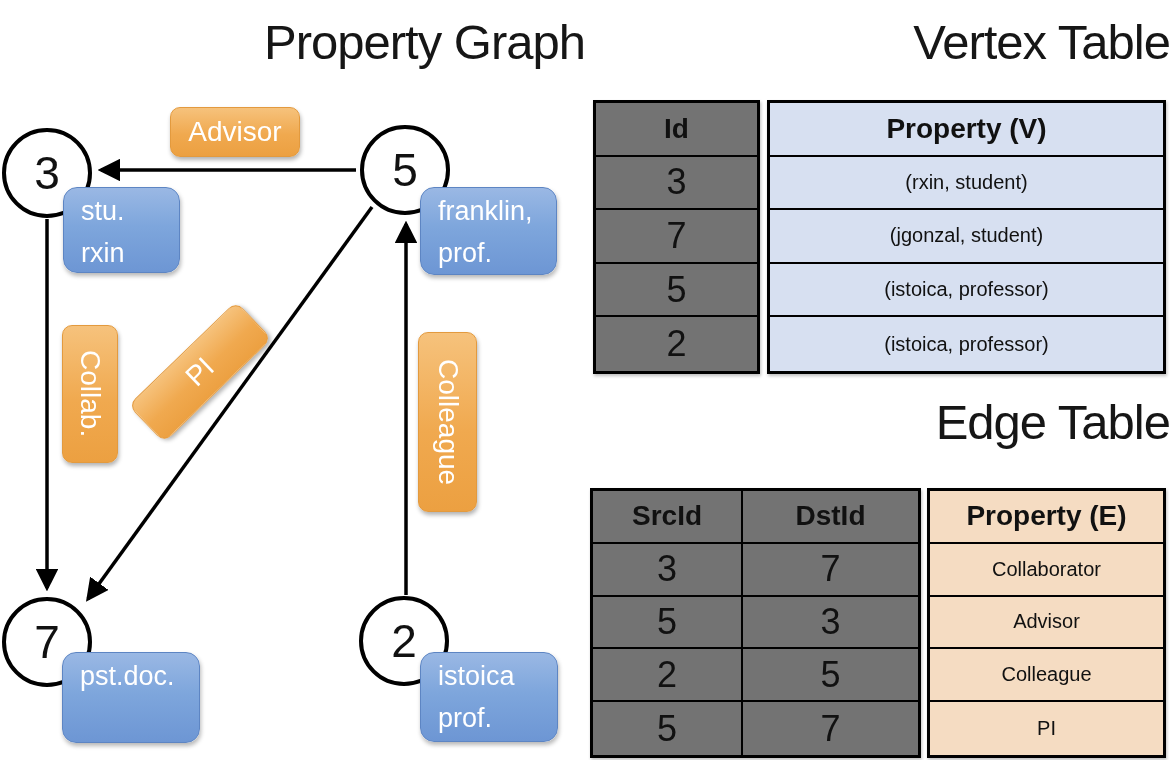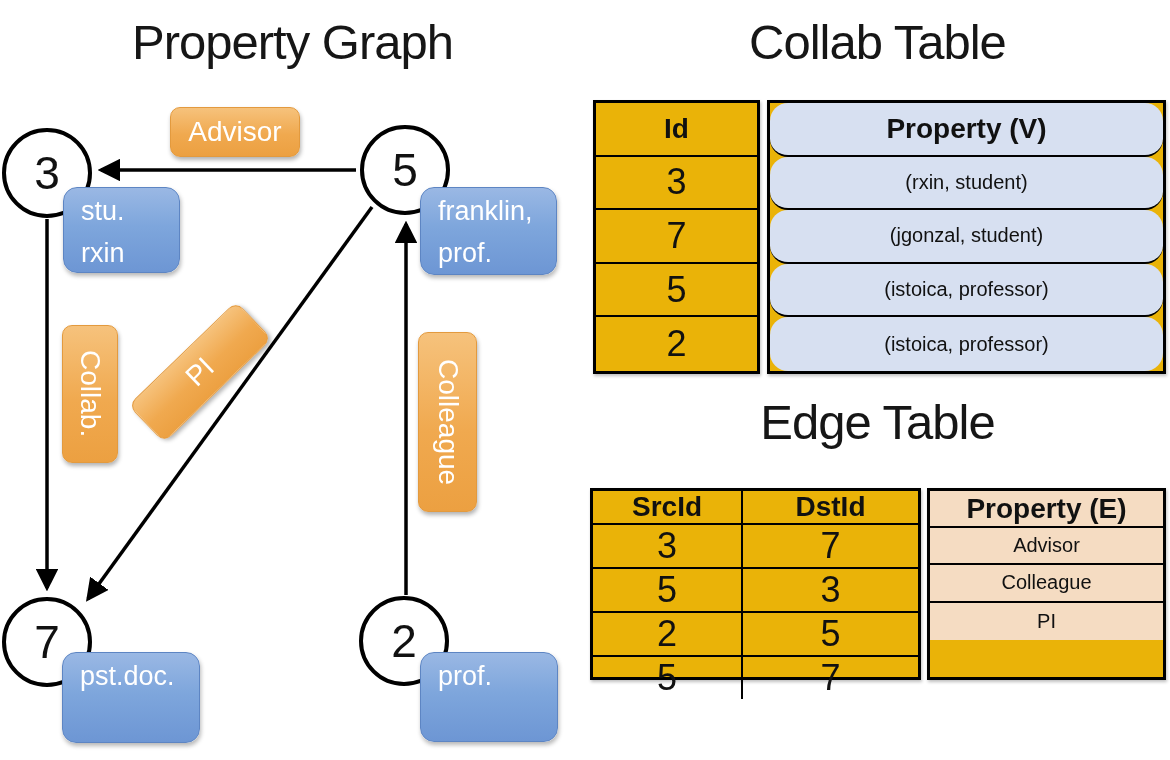--- a/index.html
+++ b/index.html
@@ -1,21 +1,21 @@
 <!DOCTYPE html>
 <html><head>
 <meta charset="utf-8">
 <style>
   html,body{margin:0;padding:0;background:#fff;}
   #stage{
     position:relative;width:1170px;height:760px;overflow:hidden;background:#fff;
     font-family:"Liberation Sans",sans-serif;color:#111;
   }
   .section-title{
-    position:absolute;text-align:center;font-size:49px;font-weight:400;
+    position:absolute;text-align:right;font-size:49px;font-weight:400;
     letter-spacing:-1px;color:#161616;white-space:nowrap;
   }
   #pg-title{left:0;top:14px;width:585px;}
   #vt-title{left:585px;top:14px;width:585px;}
   #et-title{left:585px;top:394px;width:585px;}
 
   
   .node{
     position:absolute;width:90px;height:90px;border:4px solid #000;border-radius:50%;
     background:#fff;display:flex;align-items:center;justify-content:center;
@@ -39,49 +39,49 @@
     border:1px solid #e39a3e;box-shadow:1px 3px 4px rgba(0,0,0,.3);
     display:flex;align-items:center;justify-content:center;font-size:28px;
     box-sizing:border-box;
   }
   .ebox.vertical{writing-mode:vertical-rl;}
   #edge-svg{position:absolute;left:0;top:0;z-index:1;}
 
   
   .tbl{
     border:3px solid #000;display:grid;box-sizing:border-box;
-    box-shadow:1px 2px 3px rgba(0,0,0,.25);background:#eab308;
+    box-shadow:1px 2px 3px rgba(0,0,0,.25);background:#737373;
   }
   .cell{
     display:flex;align-items:center;justify-content:center;
     border-bottom:2.5px solid #000;box-sizing:border-box;white-space:nowrap;
   }
   .cell.last{border-bottom:none;}
   .cell.hdr{font-weight:bold;font-size:28px;}
   .cell.num{font-size:36px;}
   .cell.txt{font-size:20px;}
-  .vfill{background:#d7e0f1;border-radius:18px;}
+  .vfill{background:#d7e0f1;}
   .efill{background:#f5dcc2;}
   .rsep{border-right:2.5px solid #000;}
 
   #vertex-table{position:absolute;left:593px;top:100px;width:573px;height:274px;display:flex;gap:7px;}
   #vertex-table .id-col{width:167px;grid-template-rows:repeat(5,1fr);}
   #vertex-table .prop-col{flex:1;grid-template-rows:repeat(5,1fr);}
 
-  #edge-table{position:absolute;left:590px;top:488px;width:576px;height:192px;display:flex;gap:6px;}
+  #edge-table{position:absolute;left:590px;top:488px;width:576px;height:270px;display:flex;gap:6px;}
   #edge-table .ids-col{width:331px;grid-template-columns:150px 1fr;grid-template-rows:repeat(5,1fr);}
   #edge-table .prop-col{flex:1;grid-template-rows:repeat(5,1fr);}
 </style>
 </head>
 <body>
 
 <div id="stage">
 
   <div id="pg-title" class="section-title">Property Graph</div>
-  <div id="vt-title" class="section-title">Collab Table</div>
+  <div id="vt-title" class="section-title">Vertex Table</div>
   <div id="et-title" class="section-title">Edge Table</div>
 
   <svg id="edge-svg" width="585" height="760">
     <defs>
       <marker id="arrow" viewBox="0 0 10 10" refX="8.5" refY="5" markerWidth="6.5" markerHeight="6.5" orient="auto-start-reverse">
         <path d="M0,0 L10,5 L0,10 z" fill="#000"></path>
       </marker>
     </defs>
     <line x1="356" y1="170" x2="101" y2="170" stroke="#000" stroke-width="3.5" marker-end="url(#arrow)"></line>
     <line x1="47" y1="219" x2="47" y2="588" stroke="#000" stroke-width="3.5" marker-end="url(#arrow)"></line>
@@ -99,20 +99,21 @@
     <span>rxin</span>
   </div>
   <div class="vbox" style="left:420px;top:187px;width:137px;height:88px;">
     <span>franklin,</span>
     <span>prof.</span>
   </div>
   <div class="vbox" style="left:62px;top:652px;width:138px;height:91px;">
     <span>pst.doc.</span>
   </div>
   <div class="vbox" style="left:420px;top:652px;width:138px;height:90px;">
+    <span>istoica</span>
     <span>prof.</span>
   </div>
 
   <div class="ebox" style="left:170px;top:107px;width:130px;height:50px;">Advisor</div>
   <div class="ebox vertical" style="left:62px;top:325px;width:56px;height:138px;">Collab.</div>
   <div class="ebox" style="left:125px;top:346px;width:150px;height:52px;transform:rotate(-44deg);">PI</div>
   <div class="ebox vertical" style="left:418px;top:332px;width:59px;height:180px;">Colleague</div>
 
   <div id="vertex-table">
     <div class="tbl id-col">
@@ -139,19 +140,20 @@
       <div class="cell num">7</div>
       <div class="cell num rsep">5</div>
       <div class="cell num">3</div>
       <div class="cell num rsep">2</div>
       <div class="cell num">5</div>
       <div class="cell num rsep last">5</div>
       <div class="cell num last">7</div>
     </div>
     <div class="tbl prop-col">
       <div class="cell hdr efill">Property (E)</div>
+      <div class="cell txt efill">Collaborator</div>
       <div class="cell txt efill">Advisor</div>
       <div class="cell txt efill">Colleague</div>
       <div class="cell txt efill last">PI</div>
     </div>
   </div>
 
 </div>
 
 </body></html>

